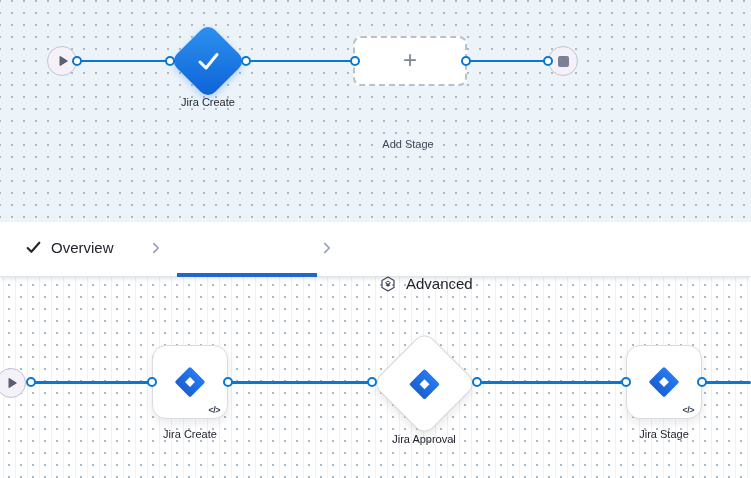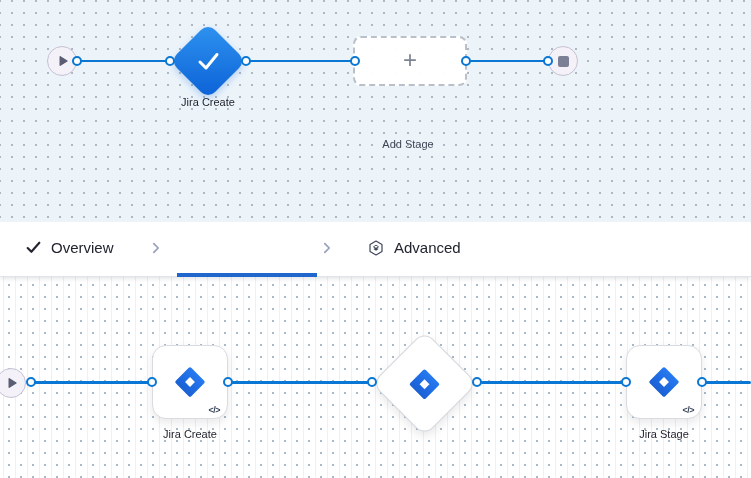--- a/index.html
+++ b/index.html
@@ -163,21 +163,21 @@
         </svg>
     </div>
 
 
     <div class="chevron-sep" style="left:320px;">
       <svg width="14" height="14" viewBox="0 0 16 16">
           <path d="M5.5 3 L10.5 8 L5.5 13" stroke="#9aa0bb" stroke-width="2" fill="none" stroke-linecap="round" stroke-linejoin="round"></path>
         </svg>
     </div>
 
-    <div class="tab" style="left:367px;">
+    <div class="tab" style="left:379px;margin-top:36px;">
       <span style="display:flex;">
         <svg width="18" height="18" viewBox="0 0 24 24" fill="none">
           <path d="M12 2.8 L20 7.4 V16.6 L12 21.2 L4 16.6 V7.4 Z" stroke="#40465a" stroke-width="1.6" stroke-linejoin="round"></path>
           <path d="M8.6 13.4 L12 11.2 L15.4 13.4 L12 15.6 Z" fill="#40465a"></path>
           <path d="M8.6 10.4 L12 8.2 L15.4 10.4 L12 12.6 Z" stroke="#40465a" stroke-width="1.2" stroke-linejoin="round"></path>
         </svg>
       </span>
       <span class="tab-label">Advanced</span>
     </div>
 
@@ -225,20 +225,21 @@
             <stop offset="0%" stop-color="#1656c4"></stop>
                 <stop offset="45%" stop-color="#1e6ae0"></stop>
                 <stop offset="100%" stop-color="#2e86ff"></stop>
           </linearGradient>
             </defs>
           <path d="M11.15 2.55 a1.2 1.2 0 0 1 1.7 0 l8.6 8.6 a1.2 1.2 0 0 1 0 1.7 l-8.6 8.6 a1.2 1.2 0 0 1 -1.7 0 l-8.6 -8.6 a1.2 1.2 0 0 1 0 -1.7 Z" fill="url(#jgB)"></path>
           <path d="M12 8.7 L15.3 12 L12 15.3 L8.7 12 Z" fill="#fff"></path>
         </svg>
       </span>
     </div>
+    <div class="node-label" style="left:424px; top:156px;">Jira Approval</div>
 
     <div class="step-card" style="left:626px; top:68px;">
       <span style="display:flex;">
         <svg width="36" height="36" viewBox="0 0 24 24">
           <defs>
               <linearGradient id="jgC" x1="0%" y1="100%" x2="100%" y2="0%">
             <stop offset="0%" stop-color="#1656c4"></stop>
                 <stop offset="45%" stop-color="#1e6ae0"></stop>
                 <stop offset="100%" stop-color="#2e86ff"></stop>
           </linearGradient>

